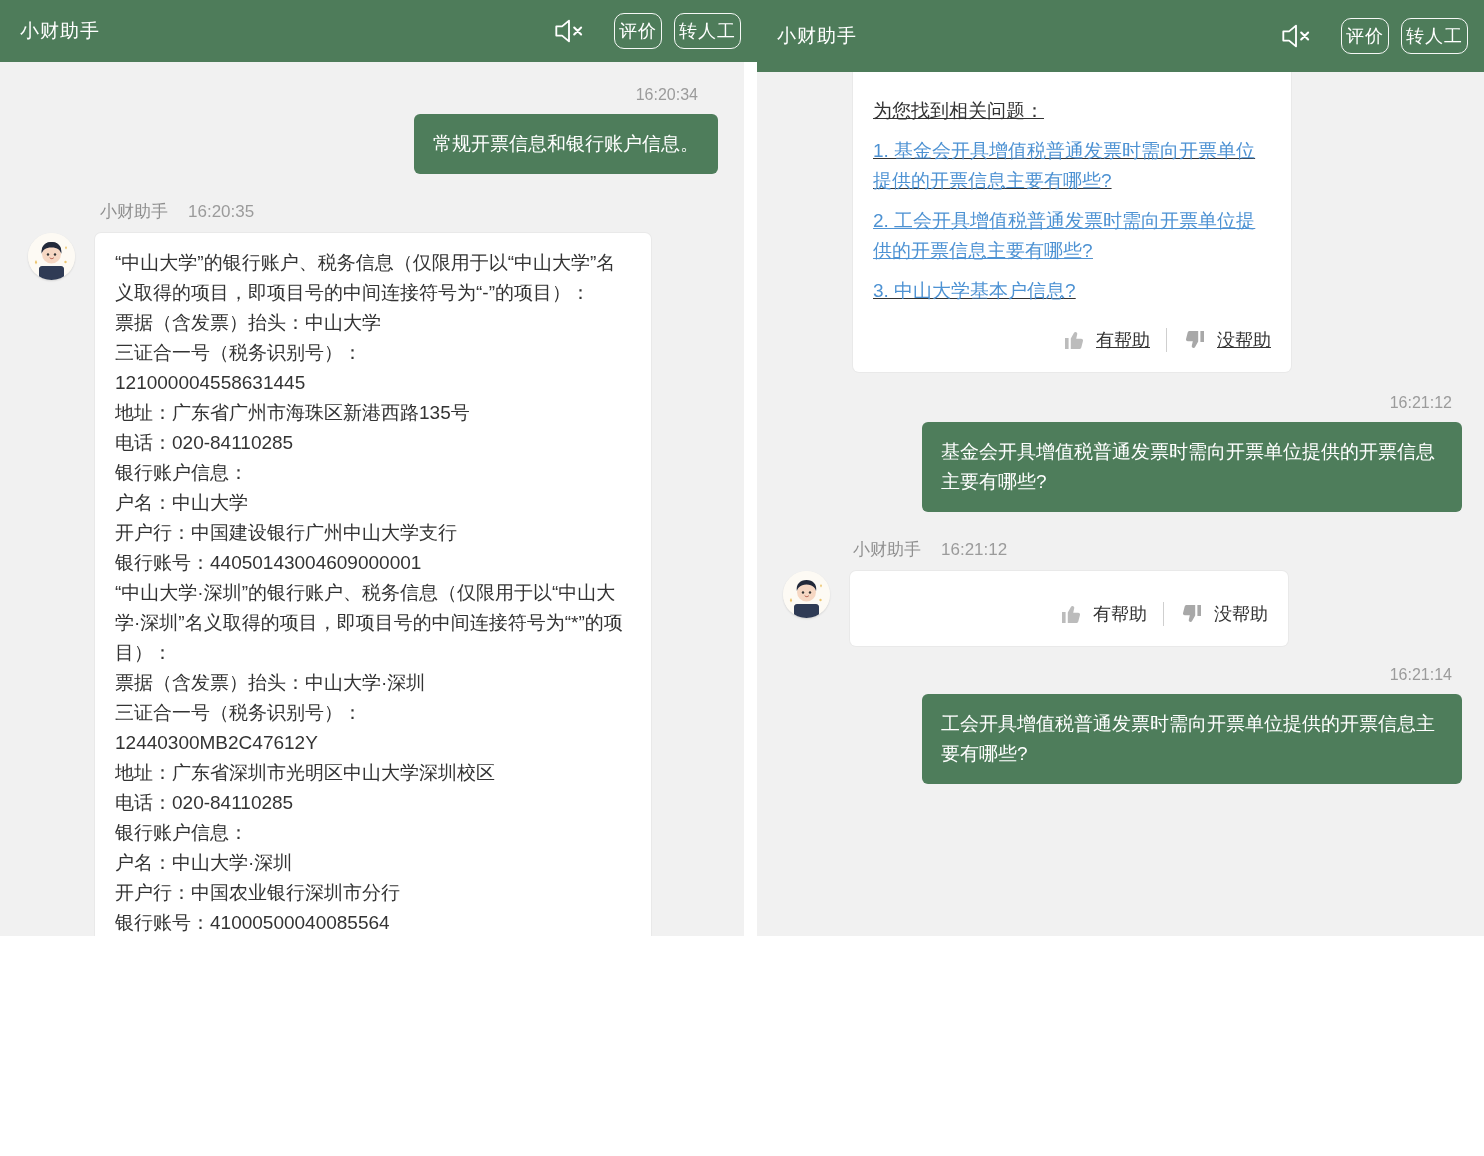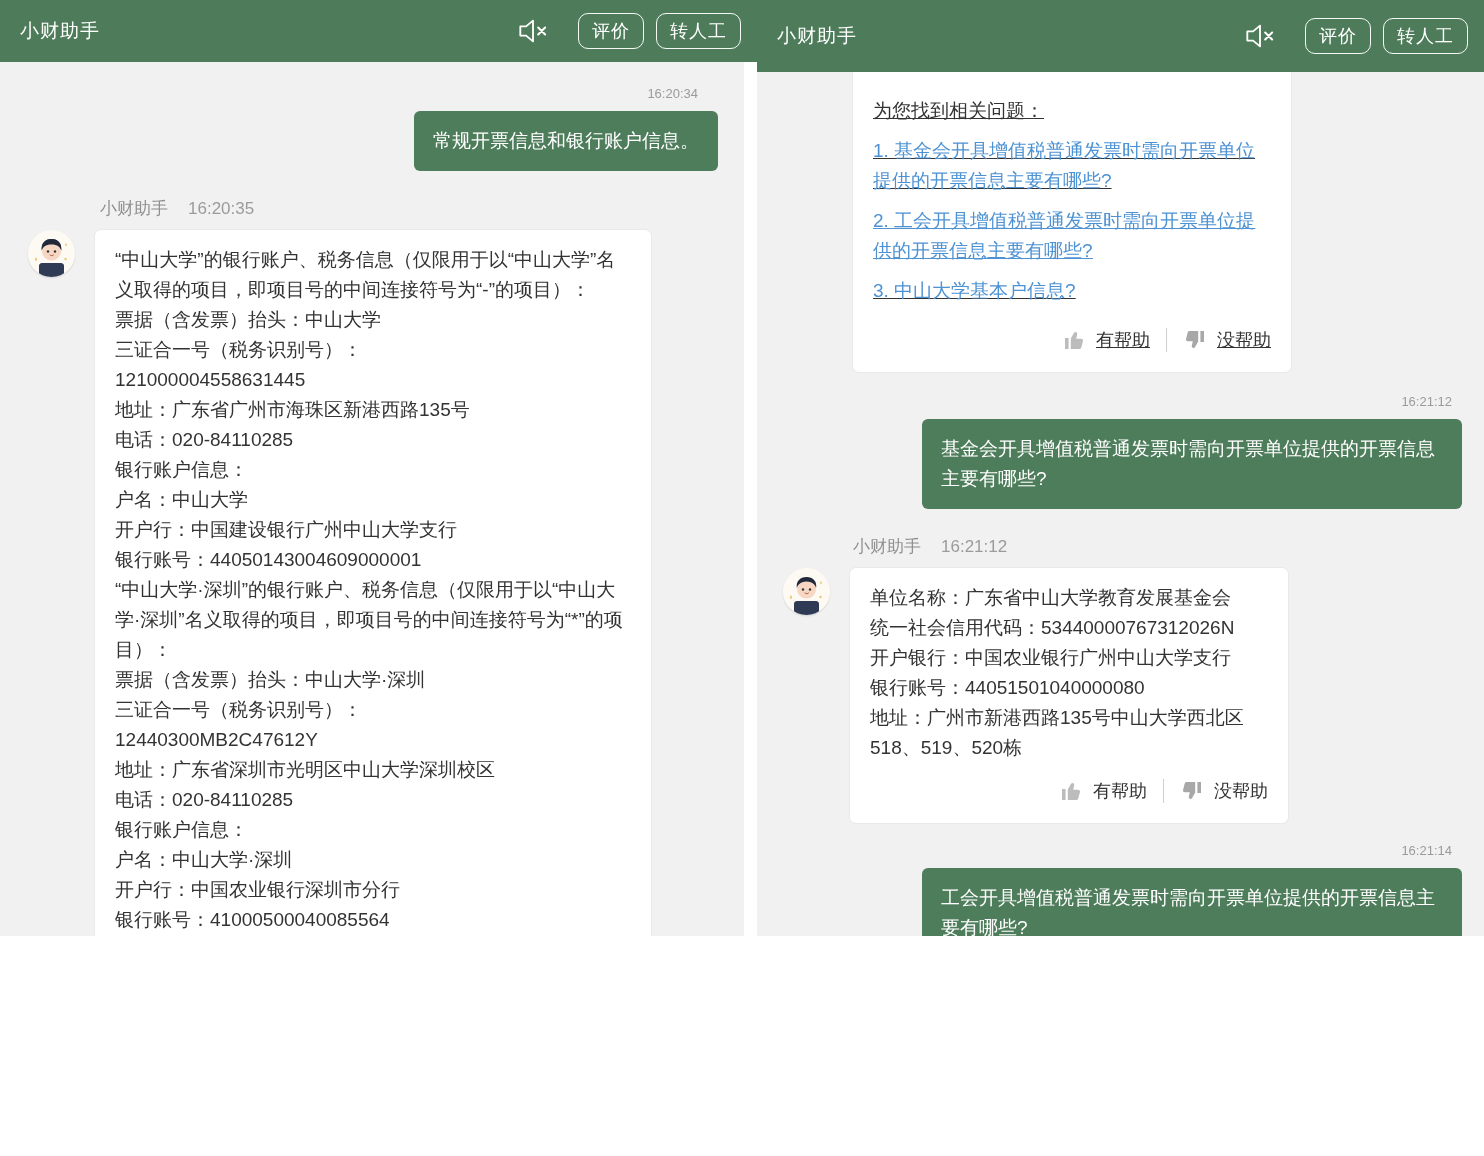--- a/index.html
+++ b/index.html
@@ -11,27 +11,27 @@
   .panel-left  { width:757px; }
   .panel-right { width:727px; }
 
   
   .header { background:#4e7c5a; display:flex; align-items:center; padding:0 16px 0 20px; flex:none; }
   .panel-left  .header { height:62px; }
   .panel-right .header { height:72px; }
   .header-title { color:#fff; font-size:19px; letter-spacing:1px; flex:none; }
   .header-spacer { flex:1; }
   .mute-btn { width:34px; height:30px; margin-right:16px; display:flex; align-items:center; justify-content:center; }
-  .hdr-btn { background:transparent; border:1.5px solid rgba(255,255,255,.95); border-radius:10px; color:#fff; font-size:18px; padding:8px 13px; margin-left:12px; line-height:1; cursor:pointer; font-family:inherit; letter-spacing:1px; }
+  .hdr-btn { background:transparent; border:1.5px solid rgba(255,255,255,.95); border-radius:10px; color:#fff; font-size:18px; padding:8px 4px; margin-left:12px; line-height:1; cursor:pointer; font-family:inherit; letter-spacing:1px; }
 
   
   .chat { flex:1; overflow:hidden; position:relative; padding:0 0 4px 0; }
   .panel-left .chat { border-right:13px solid #ffffff; }
 
-  .ts { text-align:right; color:#9b9b9b; font-size:13px; }
+  .ts { text-align:right; color:#9b9b9b; font-size:16px; }
   .panel-left  .ts { padding-right:46px; margin-top:24px; }
   .panel-right .ts { padding-right:32px; }
 
   .row { display:flex; }
   .row-user { justify-content:flex-end; }
   .panel-left  .row-user { padding-right:26px; }
   .panel-right .row-user { padding-right:22px; }
 
   .bubble { border-radius:6px; font-size:19px; line-height:30px; }
   .bubble-user { background:#4e7d5b; color:#fff; padding:15px 19px; max-width:540px; margin-top:10px; }
@@ -229,25 +229,20 @@
             <path d="M14 20.5c-1.5-7 3-11.5 9.5-11.5S34.5 13.5 33 20.5c0-3-3-7-9.5-7S14 17.5 14 20.5z" fill="#22293a"></path>
             <circle cx="20" cy="21.5" r="1.2" fill="#333"></circle>
             <circle cx="27" cy="21.5" r="1.2" fill="#333"></circle>
             <path d="M22 25c1 1 2.5 1 3.5 0" stroke="#b05a4a" stroke-width="1" fill="none" stroke-linecap="round"></path>
             <path d="M8 27l1.2 2.2L8 31.4 6.8 29.2z" fill="#ecc56e"></path>
             <path d="M38 13l1 1.8-1 1.8-1-1.8z" fill="#ecc56e"></path>
             <circle cx="37.5" cy="29" r="1.2" fill="#ecc56e"></circle>
           </svg>
         </span>
         <div class="bubble bubble-bot">
-          <div class="msg-text">单位名称：广东省中山大学教育发展基金会
-统一社会信用代码：53440000767312026N
-开户银行：中国农业银行广州中山大学支行
-银行账号：44051501040000080
-地址：广州市新港西路135号中山大学西北区518、519、520栋</div>
           <div class="feedback" style="margin-top:16px;">
             <button class="fb-btn">
               <svg width="24" height="24" viewBox="0 0 24 24">
                 <path d="M3 10h3.6v11H3zM8.8 21h8.6c.9 0 1.7-.6 1.9-1.5l1.6-6.2A2 2 0 0 0 19 10.8h-4.8l1-4.5A1.8 1.8 0 0 0 13.4 4c-.6 0-1.2.3-1.5.9L8.8 10.4z" fill="#bcbcbc"></path>
               </svg>
               <span>有帮助</span>
             </button>
             <span class="fb-sep"></span>
             <button class="fb-btn">
               <svg width="24" height="24" viewBox="0 0 24 24">

